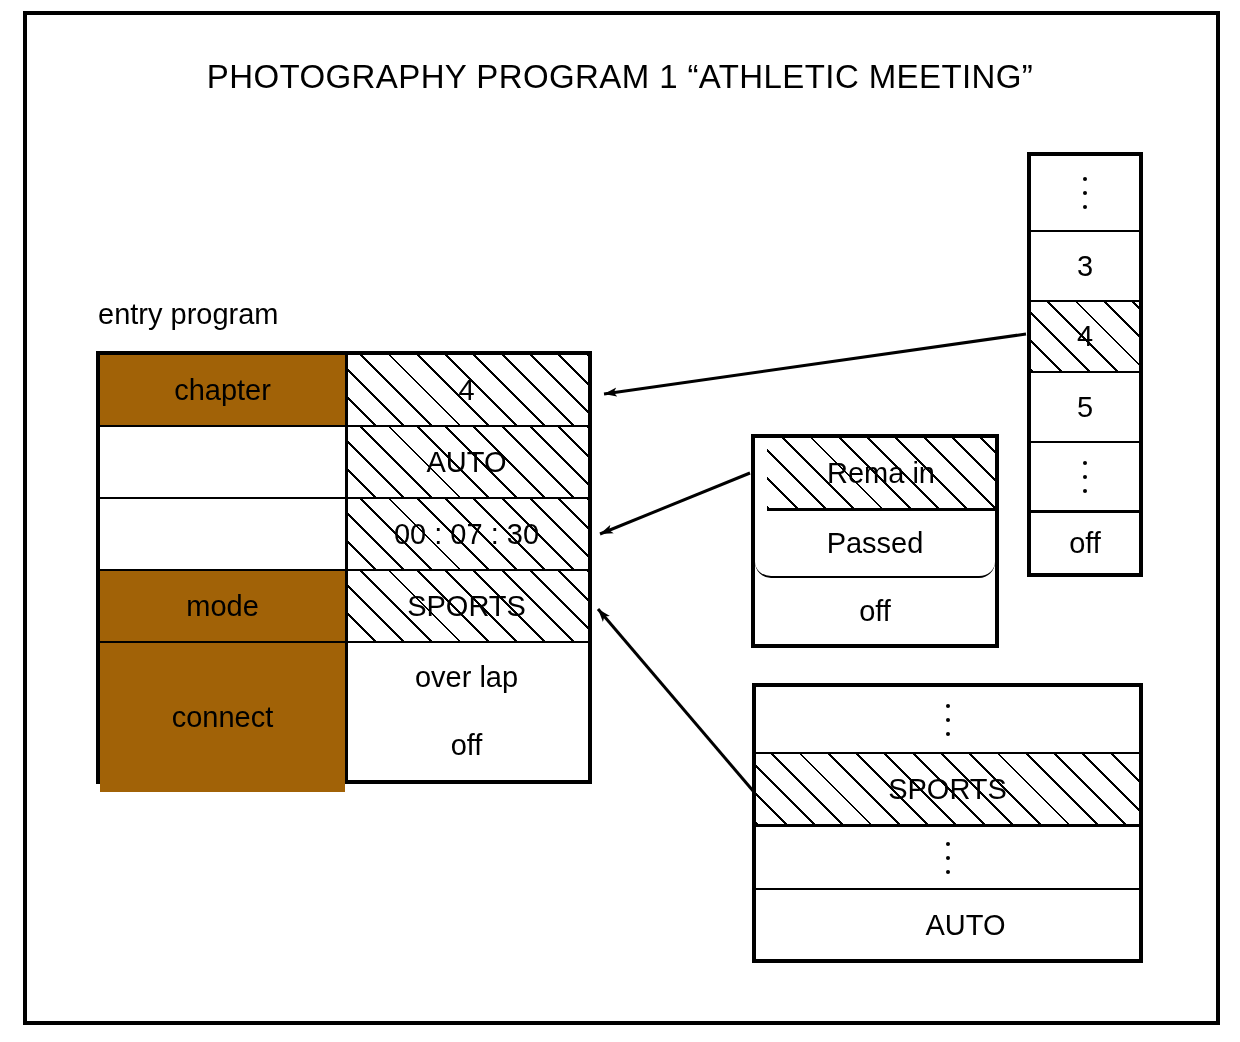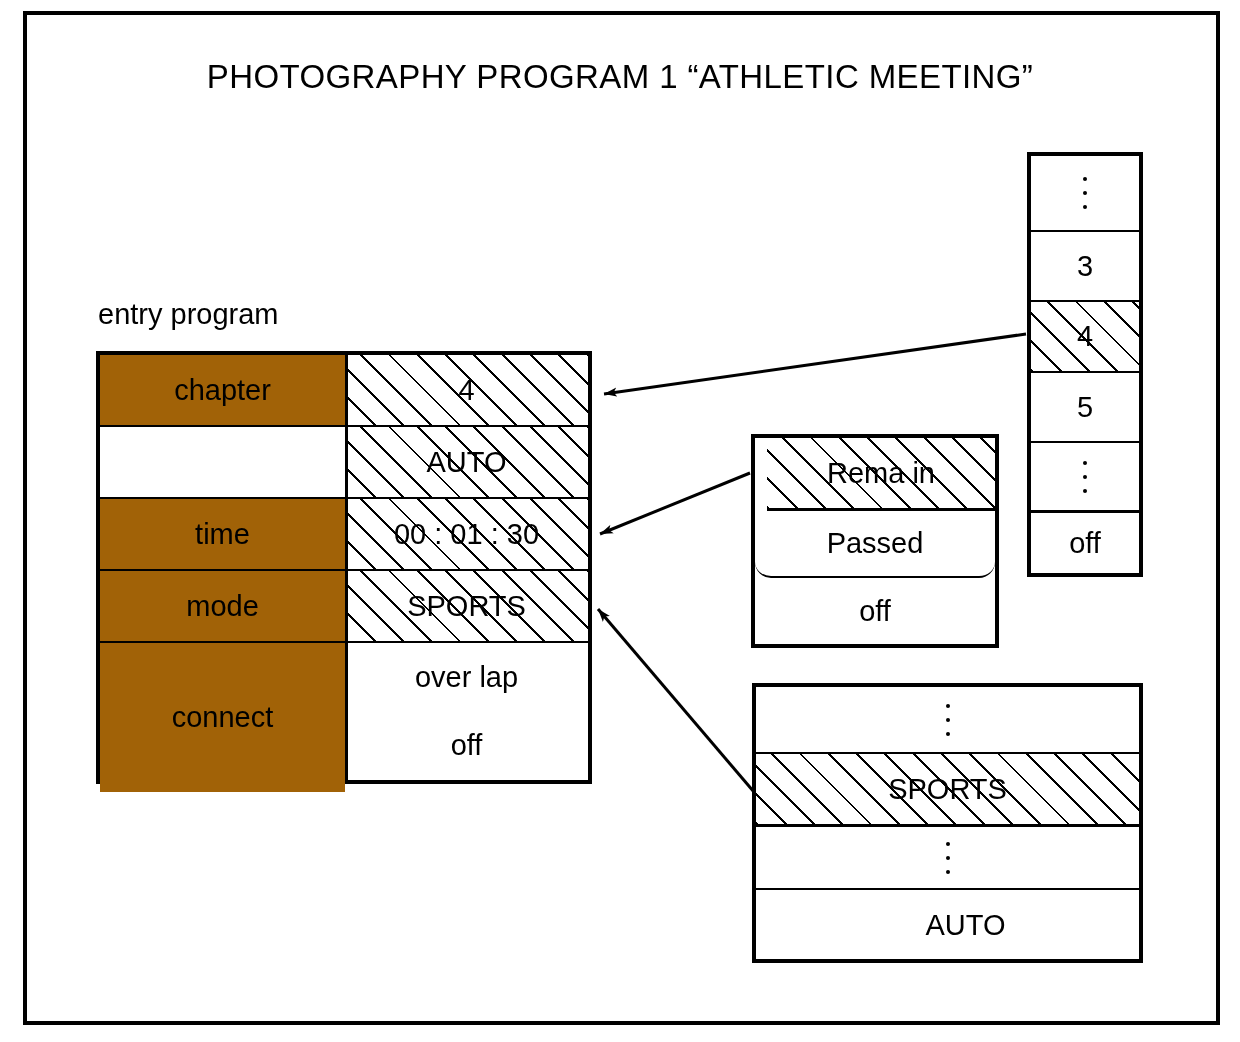--- a/index.html
+++ b/index.html
@@ -207,23 +207,22 @@
       </div>
     </div>
 
     <div class="m-row rule-bottom" style="top:72px;height:72px;">
       <div class="m-value hatch">
         <span class="cell-text">AUTO</span>
       </div>
     </div>
 
     <div class="m-row rule-bottom" style="top:144px;height:72px;">
-      <div class="m-label">time</div>
       <div class="m-value hatch">
-        <span class="cell-text">00 : 01 : 30</span>
+        <span class="cell-text">00 : 07 : 30</span>
       </div>
     </div>
 
     <div class="m-row rule-bottom" style="top:216px;height:72px;padding-left:7px;">
       <div class="m-label">mode</div>
       <div class="m-value hatch">
         <span class="cell-text">SPORTS</span>
       </div>
     </div>
 

